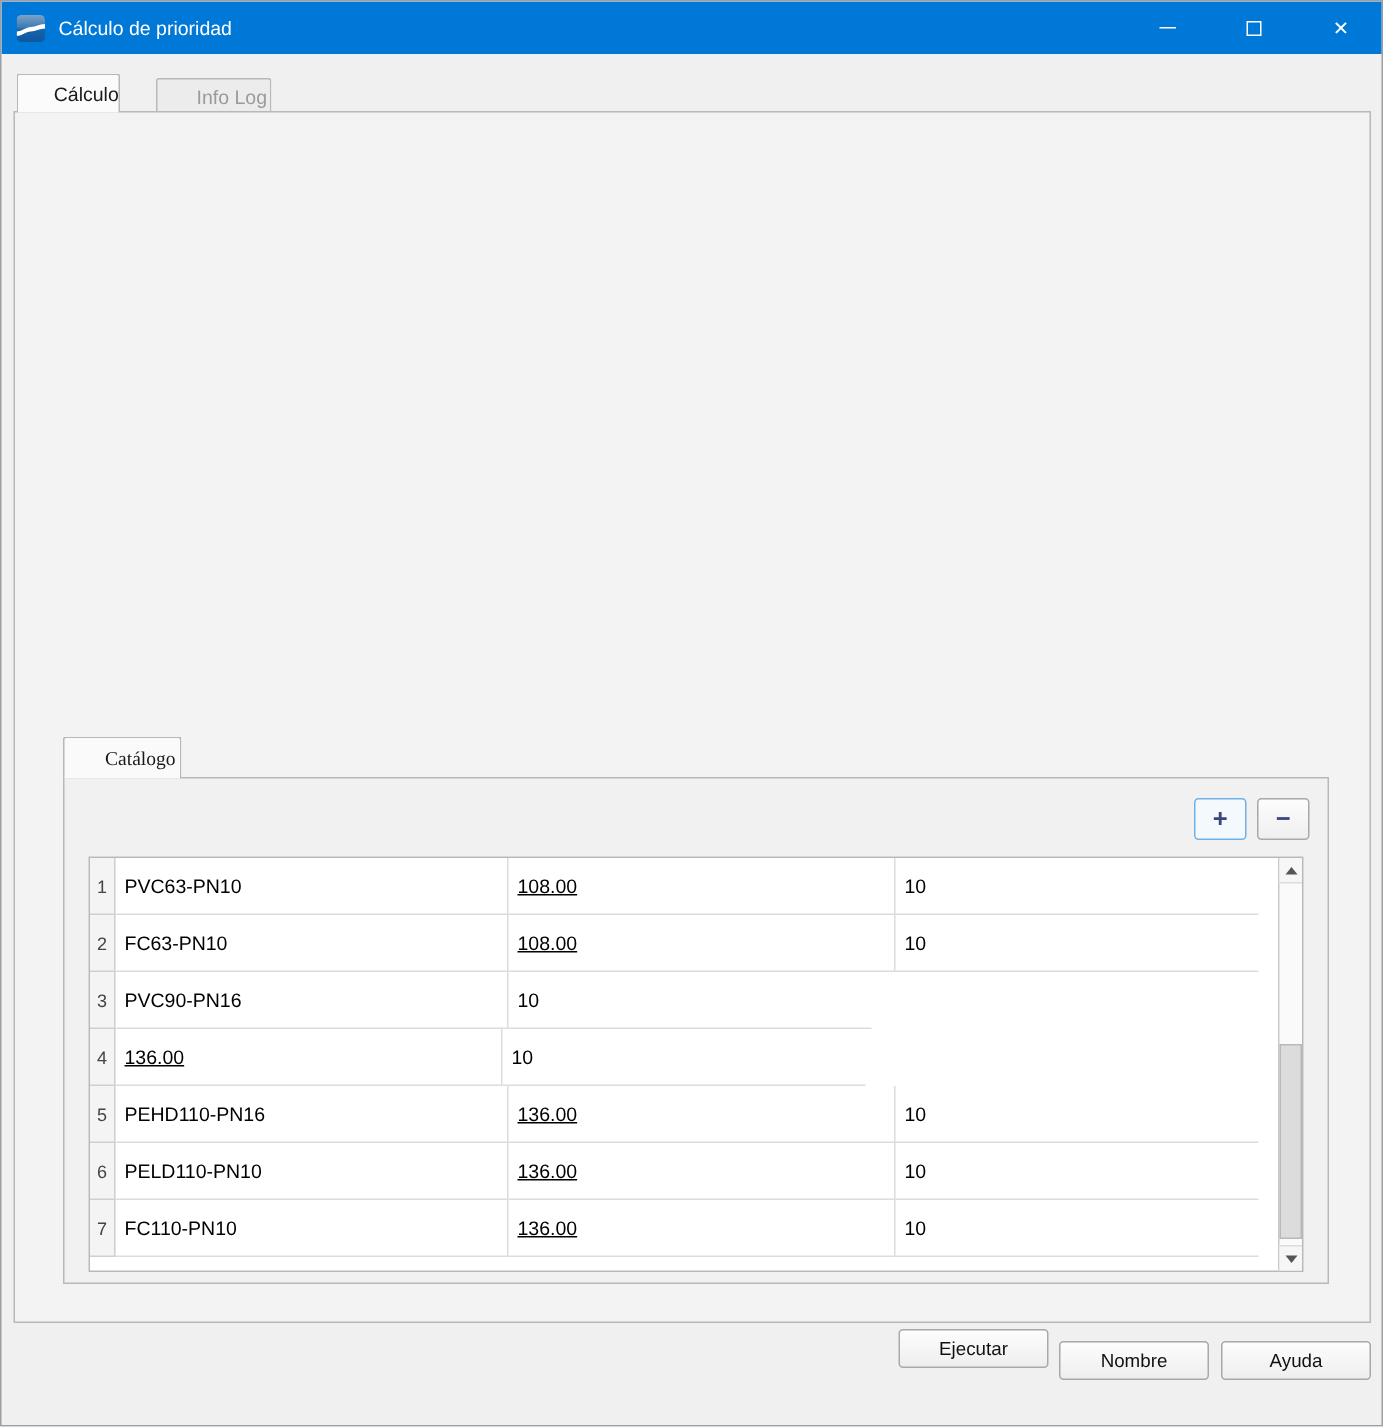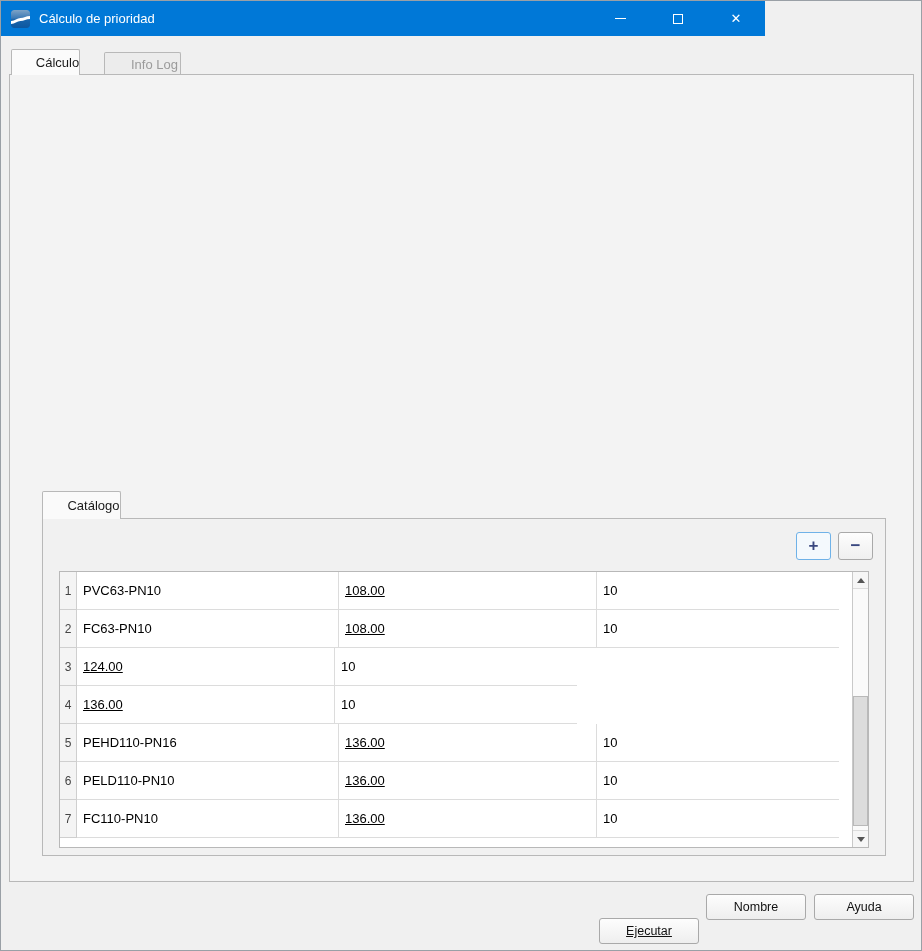--- a/index.html
+++ b/index.html
@@ -1,21 +1,21 @@
 <!DOCTYPE html>
 <html><head>
 <meta charset="utf-8">
 <style>
   * { margin:0; padding:0; box-sizing:border-box; }
   html,body { background:#e8e8e8; }
   body { font-family:"Liberation Sans","DejaVu Sans",sans-serif; font-size:13px; color:#1a1a1a; }
   #window { position:relative; width:922px; height:951px; background:#f0f0f0; overflow:hidden; border:1px solid #9aa0a6; }
 
   
-  .titlebar { position:absolute; left:0; top:0; width:764px; height:35px; background:#0078d7; display:flex; align-items:center;text-align:center; }
+  .titlebar { position:absolute; left:0; top:0; width:922px; height:35px; background:#0078d7; display:flex; align-items:center;text-align:center; }
   .app-icon { width:19px; height:18px; margin-left:10px; border-radius:3px; overflow:hidden; }
   .title-text { color:#ffffff; font-size:13px; margin-left:9px; }
   .win-controls { position:absolute; right:0; top:0; height:35px; display:flex; }
   .win-btn { width:58px; height:35px; display:flex; align-items:center; justify-content:center; color:#fff; font-size:13px; cursor:default; }
   .glyph-min { width:11px; height:1px; background:#fff; display:block; }
   .glyph-max { width:10px; height:10px; border:1px solid #fff; display:block; }
 
   
   .tab { position:absolute; border:1px solid #b8b8b8; border-bottom:none; border-radius:2px 2px 0 0; display:flex; align-items:center; justify-content:center; font-size:13px;padding-left:24px; }
   .tab.active-outer { left:10px; top:48px; width:69px; height:26px; background:#fbfbfb; z-index:3; }
@@ -161,21 +161,21 @@
   </div>
 
   <span class="section-h" style="left:17px; top:421px;">Parámetros de cálculo</span>
   <div class="groupbox" style="left:27px; top:440px; width:870px; height:429px;">
 
     <span class="abs lbl" style="left:13px; top:20px;">Presupuesto anual:</span>
     <input class="txt-input" style="left: 133px; top: 14px; width: 313px;" value="">
     <span class="abs lbl" style="left:457px; top:20px;">Año horizonte:</span>
     <input class="txt-input" style="left: 543px; top: 14px; width: 313px;" value="">
 
-    <div class="tab active-inner" style="left:13px; top:49px;">Catálogo</div>
+    <div class="tab active-inner" style="left:13px; top:49px;font-family:Liberation Serif, serif;">Catálogo</div>
     <div class="tab inactive-inner" style="left:92px; top:52px; width:74px;">Material</div>
     <div class="tab inactive-inner" style="left:166px; top:52px; width:61px;">Motor</div>
 
     <div class="inner-pane" style="left:13px; top:76px;">
 
       <div class="sq-btn add">+</div>
       <div class="sq-btn remove">−</div>
 
       <div class="table-wrap">
         <div class="tbody" id="tbody">
@@ -188,21 +188,21 @@
 
   <div class="trow">
     <div class="tnum">2</div>
     <div class="tcell tc1">FC63-PN10</div>
     <div class="tcell tc2">108.00</div>
     <div class="tcell tc3">10</div>
   </div>
 
   <div class="trow">
     <div class="tnum">3</div>
-    <div class="tcell tc2">124.00</div>
+    <div class="tcell tc1">PVC90-PN16</div>
     <div class="tcell tc3">10</div>
   </div>
 
   <div class="trow">
     <div class="tnum">4</div>
     <div class="tcell tc2">136.00</div>
     <div class="tcell tc3">10</div>
   </div>
 
   <div class="trow">
@@ -233,17 +233,17 @@
           <div class="sb-thumb"></div>
           <div class="sb-btn sb-down">
               <span class="tri-down"></span>
             </div>
         </div>
       </div>
 
     </div>
   </div>
 
-  <button class="btn footer-btn" style="left:598px; top:917px;text-decoration:underline;">Ejecutar</button>
+  <button class="btn footer-btn" style="left:598px; top:885px;">Ejecutar</button>
   <button class="btn footer-btn" style="left:705px; top:893px;">Nombre</button>
   <button class="btn footer-btn" style="left:813px; top:893px;">Ayuda</button>
 
 </div>
 
 </body></html>

